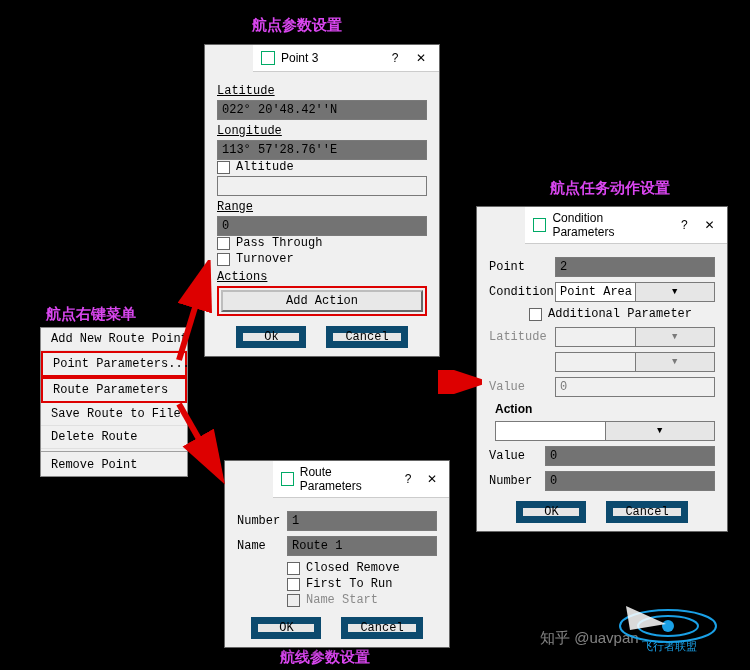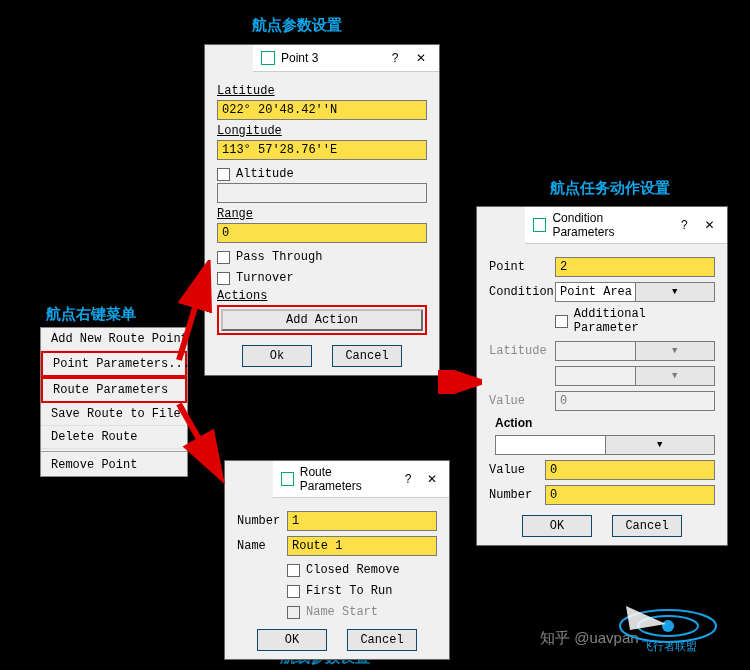--- a/index.html
+++ b/index.html
@@ -8,21 +8,21 @@
     background:#000;
     font-family: "SimSun","NSimSun","Courier New",monospace;
     font-size:12px;
     color:#000;
     width:750px;
     height:670px;
     position:relative;
   }
   .section-title {
     position:absolute;
-    color:#0ea5e9;
+    color:#d946ef;
     font-family:"Microsoft YaHei","SimHei",sans-serif;
     font-weight:bold;
     font-size:15px;
     text-align:left;
   }
   
   .ctx-menu {
     position:absolute;
     background:#f0f0f0;
     border:1px solid #888;
@@ -77,43 +77,43 @@
   .fld-label {
     display:block;
     margin-top:4px;
     margin-bottom:2px;
     text-decoration:underline;
   }
   .text-input {
     width:100%;
     height:20px;
     border:1px solid #7a7a7a;
-    background:#fde047;
+    background:#737373;
     padding:2px 4px;
     font-family:inherit;
     font-size:12px;
   }
   .ro { background:#f0f0f0; color:#7a7a7a; }
   .chk-row {
     display:flex;
     align-items:center;
     gap:6px;
-    margin:7px 0 2px 0;
+    margin:0 0 2px 0;
   }
   .chk {
     width:13px; height:13px;
     border:1px solid #666;
     background:#fff;
     display:inline-block;
   }
   .disabled { color:#8a8a8a; }
   .btn {
     min-width:70px;
     height:22px;
-    border:1px solid #0c4a6e;
+    border:7px solid #0c4a6e;
     background:#e6e6e6;
     padding:2px 12px;
     font-family:inherit;
     font-size:12px;
     cursor:default;
     display:inline-flex;
     align-items:center;
     justify-content:center;
   }
   .btn-row {
@@ -290,21 +290,21 @@
       <span class="lbl">Point</span>
       <input class="text-input fld" value="2" style="">
     </div>
     <div class="form-row">
       <span class="lbl">Condition</span>
       <div class="combo fld">
         <span>Point Area In</span>
         <span class="arrow">▼</span>
       </div>
     </div>
-    <div class="chk-row" style="margin:2px 0 6px 66px;">
+    <div class="chk-row" style="margin:2px 0 6px 40px;">
       <span class="chk"></span>
       <span>Additional Parameter</span>
     </div>
     <div class="form-row disabled">
       <span class="lbl">Latitude</span>
       <div class="combo ro fld">
         <span></span>
         <span class="arrow">▼</span>
       </div>
     </div>

